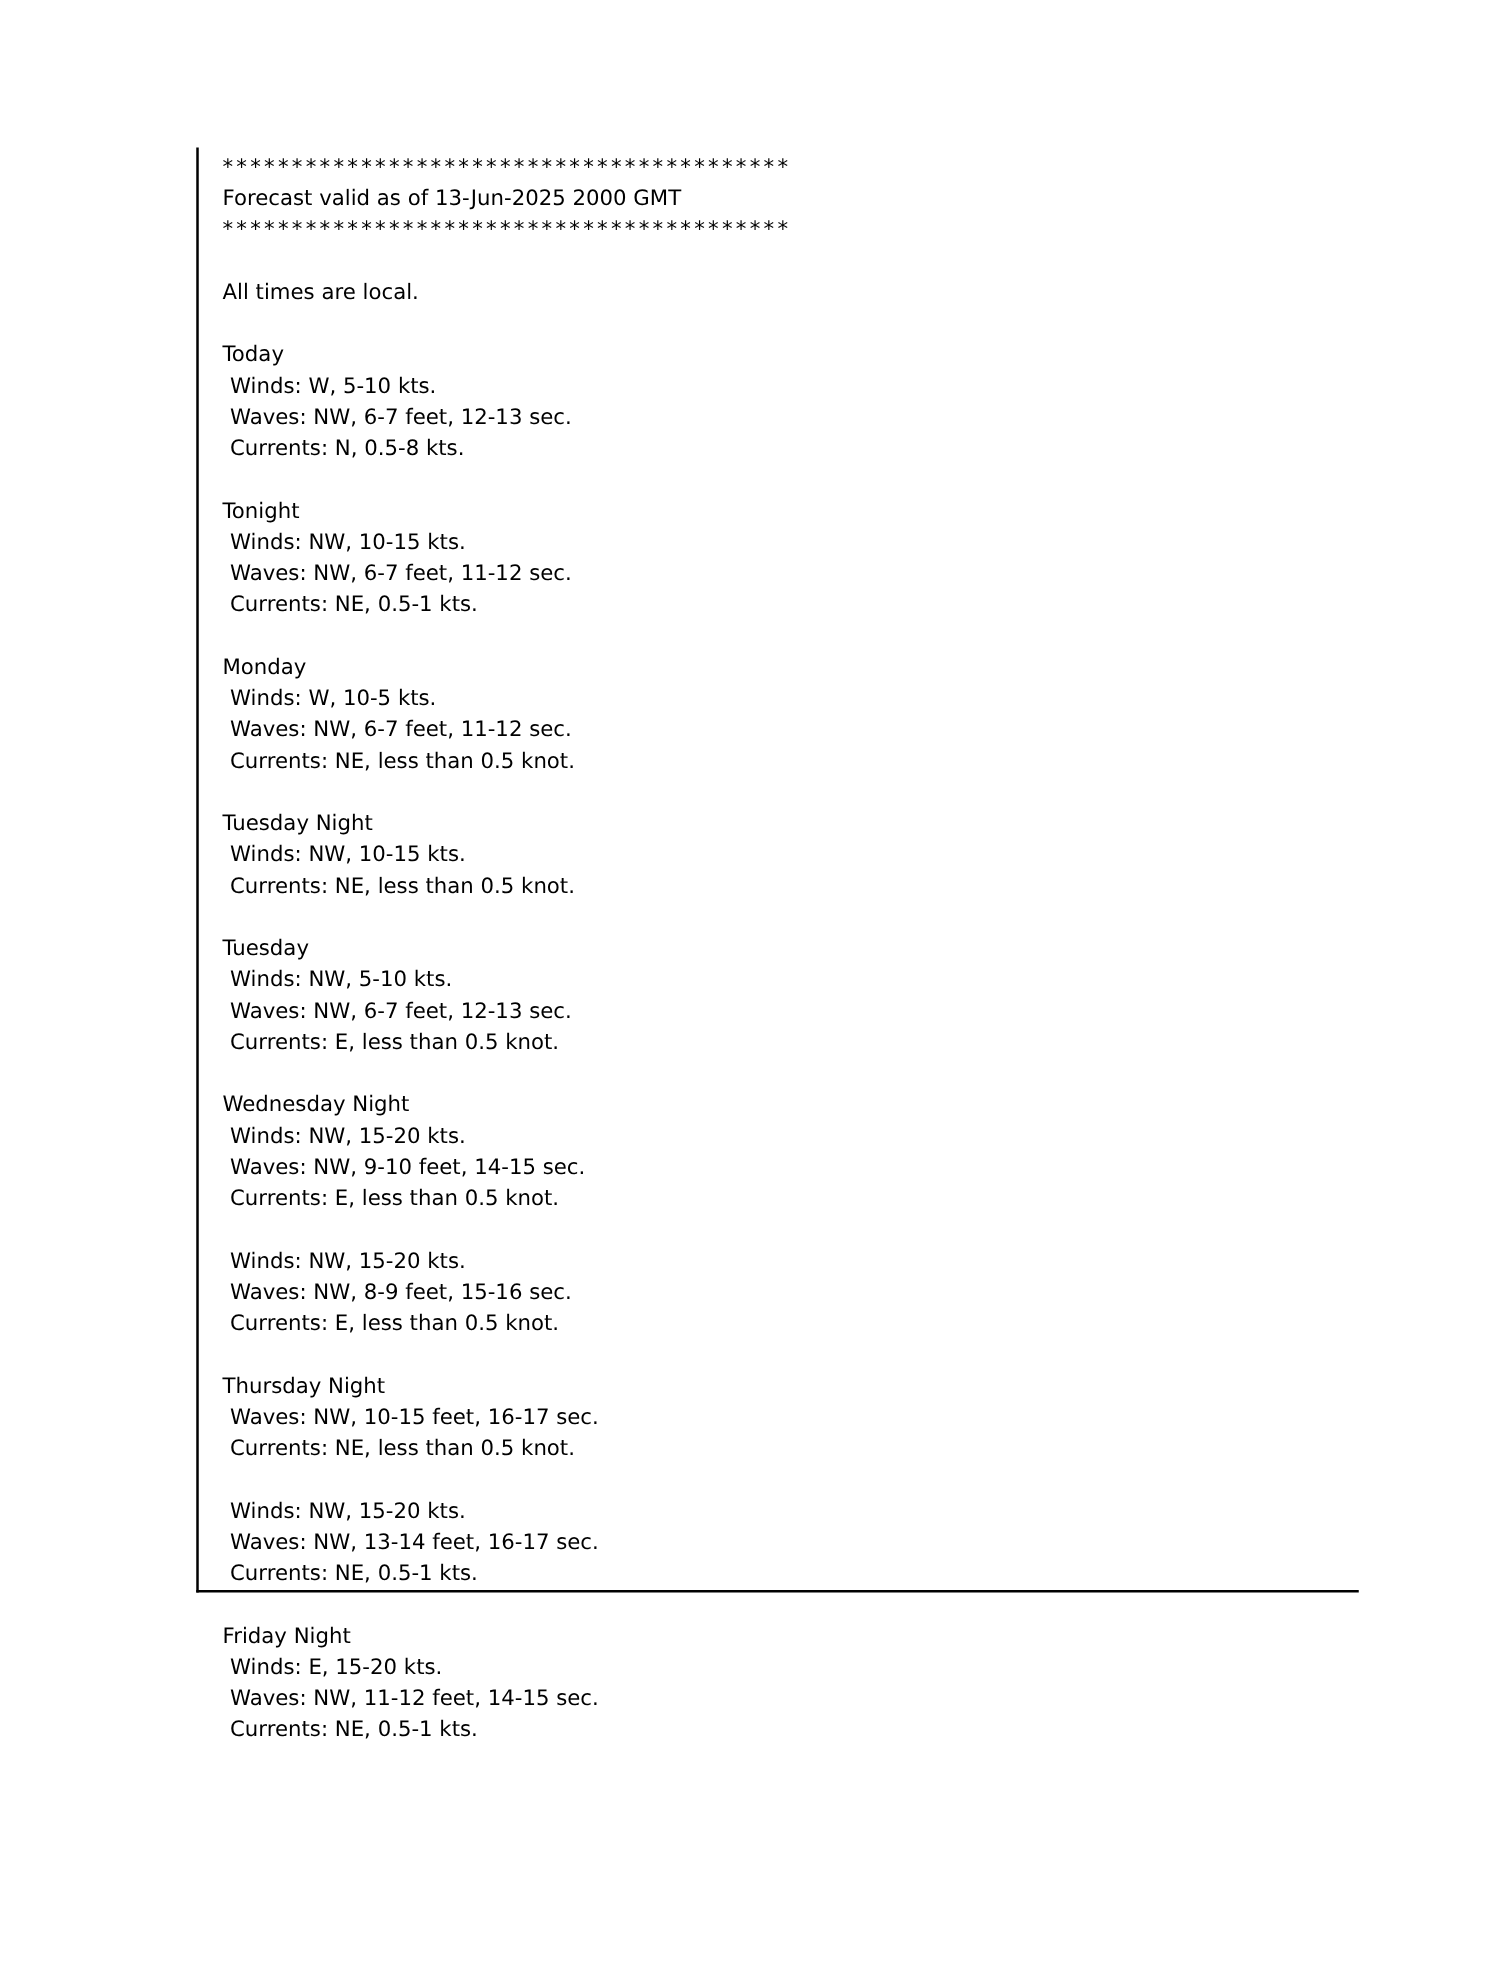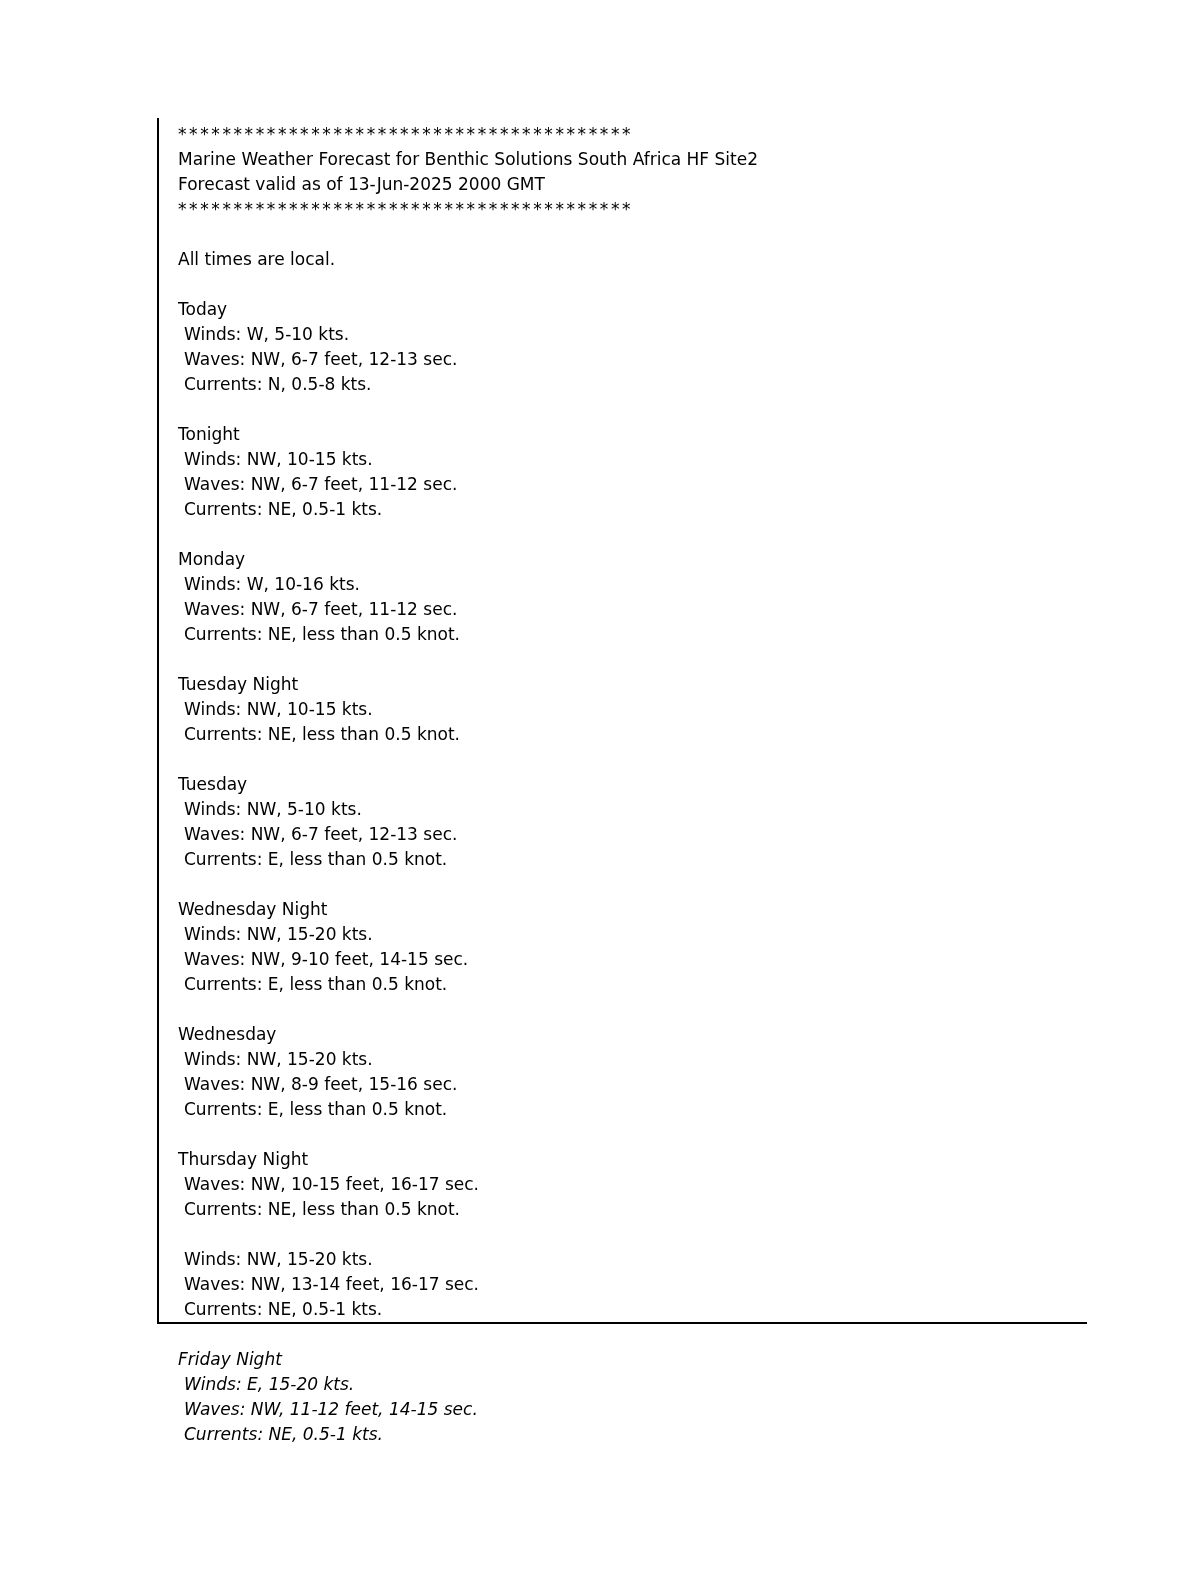--- a/index.html
+++ b/index.html
@@ -23,21 +23,20 @@
   .boxed {
     box-sizing: border-box;
     margin: 118px 0 0 157px;
     width: 930px;                 
     border-left: 2px solid #000000;
     border-bottom: 2px solid #000000;
     padding: 4px 0 0 19px;        
   }
   .after-box {
     margin: 23px 16px 0 178px;       
-    font-style: italic;
   }
   .line {
     height: 25px;
     white-space: pre;
     overflow: visible;
   }
   .detail {
     padding-left: 6px;            
   }
   .sep {
@@ -48,21 +47,20 @@
   }
 </style>
 </head>
 <body>
 
 <div class="doc">
 
   <div class="boxed">
 
     <div class="line sep">*****************************************</div>
-    <div class="line">Marine Weather Forecast for Benthic Solutions South Africa HF Site2</div>
     <div class="line">Forecast valid as of 13-Jun-2025 2000 GMT</div>
     <div class="line sep">*****************************************</div>
     <div class="line blank"></div>
     <div class="line">All times are local.</div>
     <div class="line blank"></div>
 
     <div class="section">
       <div class="line">Today</div>
       <div class="line detail">Winds: W, 5-10 kts.</div>
       <div class="line detail">Waves: NW, 6-7 feet, 12-13 sec.</div>
@@ -73,21 +71,21 @@
     <div class="section">
       <div class="line">Tonight</div>
       <div class="line detail">Winds: NW, 10-15 kts.</div>
       <div class="line detail">Waves: NW, 6-7 feet, 11-12 sec.</div>
       <div class="line detail">Currents: NE, 0.5-1 kts.</div>
       <div class="line blank"></div>
     </div>
 
     <div class="section">
       <div class="line">Monday</div>
-      <div class="line detail">Winds: W, 10-16 kts.</div>
+      <div class="line detail">Winds: W, 10-5 kts.</div>
       <div class="line detail">Waves: NW, 6-7 feet, 11-12 sec.</div>
       <div class="line detail">Currents: NE, less than 0.5 knot.</div>
       <div class="line blank"></div>
     </div>
 
     <div class="section">
       <div class="line">Tuesday Night</div>
       <div class="line detail">Winds: NW, 10-15 kts.</div>
       <div class="line detail">Currents: NE, less than 0.5 knot.</div>
       <div class="line blank"></div>
@@ -103,21 +101,20 @@
 
     <div class="section">
       <div class="line">Wednesday Night</div>
       <div class="line detail">Winds: NW, 15-20 kts.</div>
       <div class="line detail">Waves: NW, 9-10 feet, 14-15 sec.</div>
       <div class="line detail">Currents: E, less than 0.5 knot.</div>
       <div class="line blank"></div>
     </div>
 
     <div class="section">
-      <div class="line">Wednesday</div>
       <div class="line detail">Winds: NW, 15-20 kts.</div>
       <div class="line detail">Waves: NW, 8-9 feet, 15-16 sec.</div>
       <div class="line detail">Currents: E, less than 0.5 knot.</div>
       <div class="line blank"></div>
     </div>
 
     <div class="section">
       <div class="line">Thursday Night</div>
       <div class="line detail">Waves: NW, 10-15 feet, 16-17 sec.</div>
       <div class="line detail">Currents: NE, less than 0.5 knot.</div>

